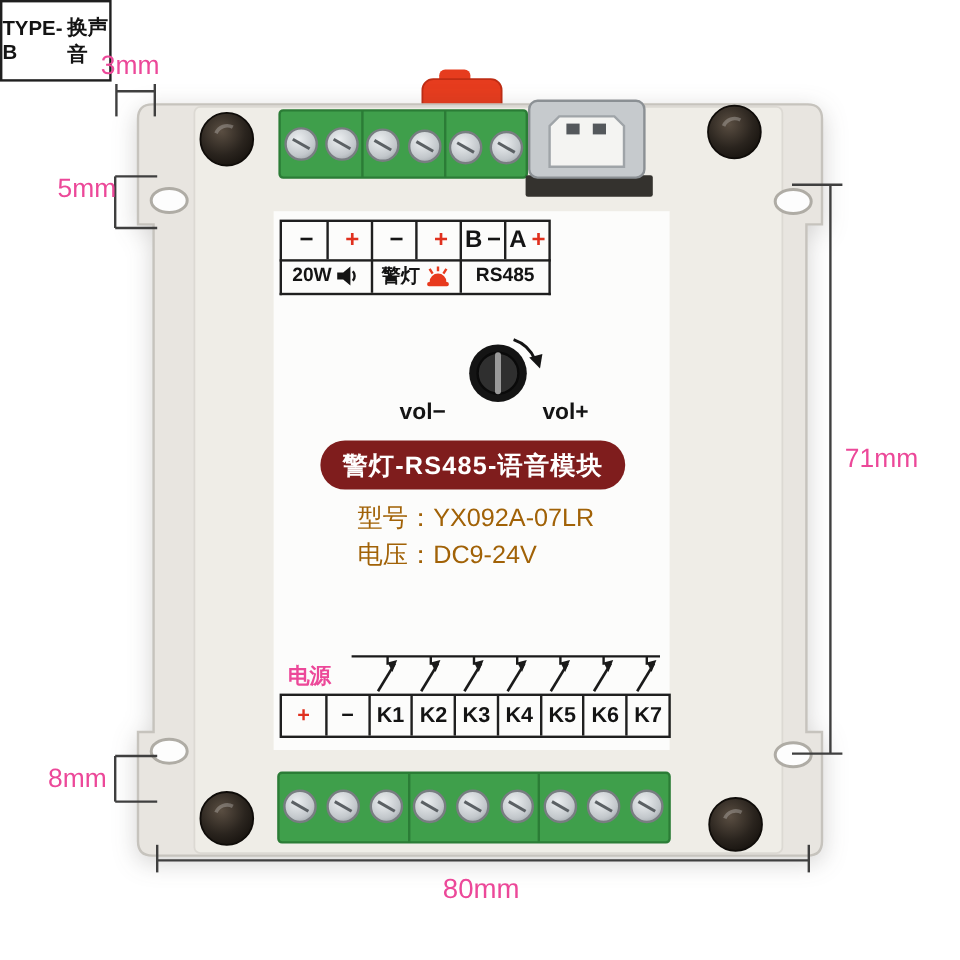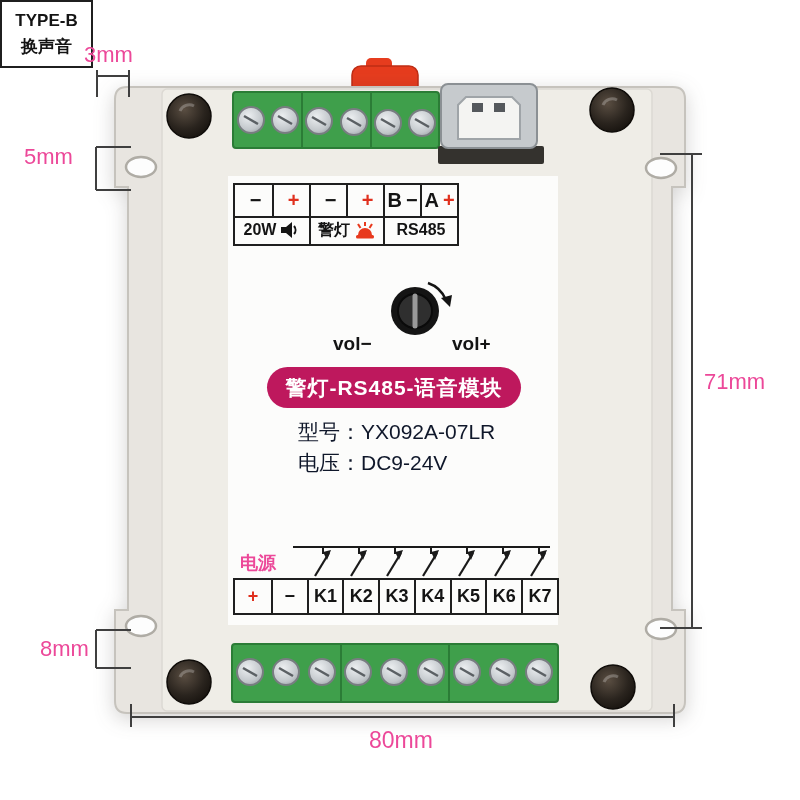--- a/index.html
+++ b/index.html
@@ -13,27 +13,27 @@
   .t{position:absolute;display:grid;border:2px solid #1f1f1f;box-sizing:border-box;background:transparent;}
   .t .cell{display:flex;align-items:center;justify-content:center;gap:4px;
            border-left:2px solid #1f1f1f;color:#141414;font-weight:bold;box-sizing:border-box;}
   .t .cell:first-child{border-left:none;}
   .t1{left:233px;top:183px;width:226px;height:35px;grid-template-columns:repeat(6,1fr);font-size:20px;}
   .t2{left:233px;top:216px;width:226px;height:30px;grid-template-columns:repeat(3,1fr);border-top:none;font-size:16px;}
   .t3{left:233px;top:578px;width:326px;height:37px;grid-template-columns:repeat(9,1fr);font-size:18px;}
   .red-sign .sign{color:#e0301e;}
   .red-cell{color:#e0301e !important;}
   .typeb{left:459px;top:186px;width:93px;height:68px;border:2px solid #1f1f1f;box-sizing:border-box;
-         display:flex;flex-direction:column;align-items:center;justify-content:center;gap:4px;
+         display:flex;flex-direction:row;align-items:center;justify-content:center;gap:4px;
          font-size:17px;font-weight:bold;color:#141414;}
   .vol-label{position:absolute;font-size:19px;font-weight:bold;color:#141414;margin-top:34px;}
-  .banner{left:267px;top:367px;width:254px;height:41px;border-radius:21px;background:#be185d;
+  .banner{left:267px;top:367px;width:254px;height:41px;border-radius:21px;background:#7f1d1d;
           color:#ffffff;font-size:21px;font-weight:bold;display:flex;align-items:center;
           justify-content:center;letter-spacing:1px;position:absolute;}
-  .specs{position:absolute;left:298px;top:416px;font-size:21px;color:#0f172a;line-height:31px;font-weight:500;}
+  .specs{position:absolute;left:298px;top:416px;font-size:21px;color:#a16207;line-height:31px;font-weight:500;}
   .power{position:absolute;left:240px;top:551px;font-size:18px;font-weight:bold;color:#ec4899;}
 </style>
 </head>
 <body>
 
 <div class="canvas">
 
   <svg class="abs" style="left:0;top:0" width="800" height="800" viewBox="0 0 800 800">
     <defs>
       <radialGradient id="gScrew" cx="40%" cy="35%" r="75%">
@@ -158,21 +158,21 @@
       <line x1="660" y1="154" x2="702" y2="154"></line>
       <line x1="660" y1="628" x2="702" y2="628"></line>
 
       <line x1="131" y1="717" x2="674" y2="717"></line>
       <line x1="131" y1="704" x2="131" y2="727"></line>
       <line x1="674" y1="704" x2="674" y2="727"></line>
     </g>
   </svg>
 
   <div class="dim" style="left:84px;top:42px">3mm</div>
-  <div class="dim" style="left:24px;top:144px">5mm</div>
+  <div class="dim" style="left:48px;top:144px">5mm</div>
   <div class="dim" style="left:704px;top:369px">71mm</div>
   <div class="dim" style="left:40px;top:636px">8mm</div>
   <div class="dim" style="left:369px;top:727px;font-size:23px">80mm</div>
 
   <div class="t t1">
     <div class="cell">
         <span></span>
         <span class="sign">−</span>
       </div>
     <div class="cell red-sign">

